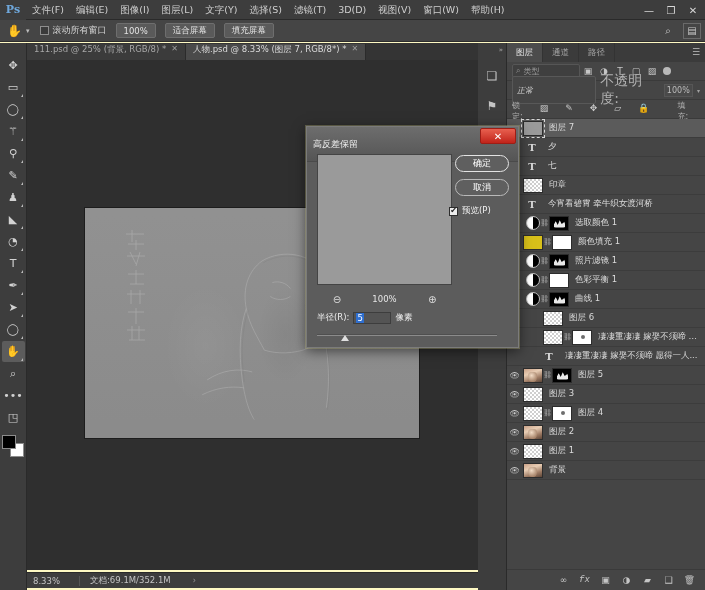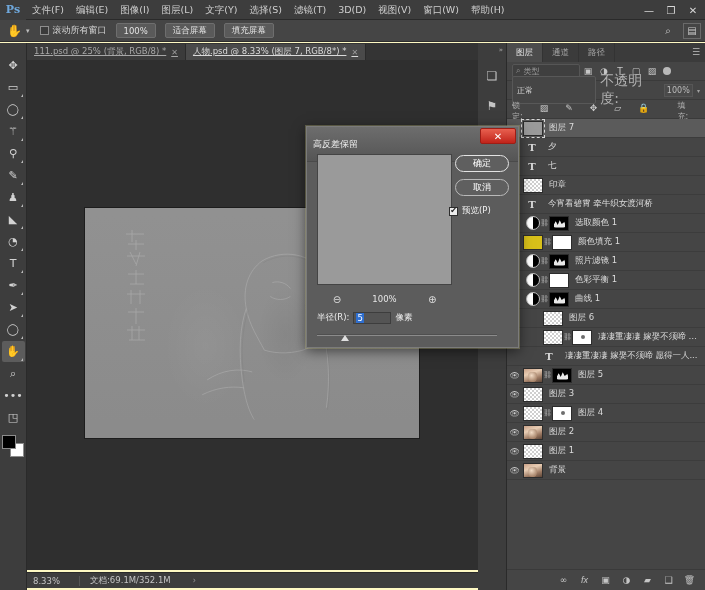--- a/index.html
+++ b/index.html
@@ -58,23 +58,23 @@
   .opt-right .ic { width:18px; height:16px; display:flex; align-items:center; justify-content:center;
     color:#c9c9c9; font-size:10px; }
   .opt-right .ic.boxed { border:1px solid #6a6a6a; }
 
   
   .tabbar {
     position:absolute; left:27px; top:43px; width:451px; height:17px;
     background:#343434; display:flex; align-items:flex-end;
   }
   .doctab {
-    height:16px; padding:0 7px; display:flex; align-items:center; gap:5px;
+    height:16px; padding:0 7px; display:flex; align-items:flex-start; gap:5px;
     font-size:8.5px; color:#a7a7a7; background:#3b3b3b;
-    border-right:1px solid #2b2b2b; white-space:nowrap;text-decoration:underline;
+    border-right:1px solid #2b2b2b; white-space:nowrap;
   }
   .doctab.active { background:#4a4a4a; color:#dadada; }
   .doctab .x { font-size:8px; color:#9a9a9a; }
 
   
   .toolbar {
     position:absolute; left:0; top:43px; width:27px; height:547px;
     background:#3d3d3d; border-right:1px solid #2a2a2a;
     display:flex; flex-direction:column; align-items:center; padding-top:12px;
   }
@@ -166,21 +166,21 @@
     width:16px; height:15px; display:flex; align-items:center; justify-content:center;
     color:#c6c6c6; font-size:9px;
   }
   .lp-filter .toggle { margin-left:3px; width:8px; height:8px; border-radius:50%; background:#b9b9b9; }
   .lp-blend {
     height:19px; display:flex; align-items:center; padding:0 5px; gap:4px;
     border-bottom:1px solid #3a3a3a;
   }
   .lp-blend .mode {
     width:86px; height:28px; background:#454545; border:1px solid #585858; border-radius:2px;
-    display:flex; align-items:center; padding:0 4px; font-size:8px; color:#d6d6d6;
+    display:flex; align-items:center; padding:0 4px; font-size:8px; color:#d6d6d6;font-style:italic;
   }
   .lp-blend .lbl { font-size:14px; color:#b2b2b2; }
   .lp-blend .val {
     width:30px; height:13px; background:#4a4a4a; border:1px solid #565656;
     display:flex; align-items:center; justify-content:center; font-size:8px; color:#bcbcbc;
   }
   .lp-blend .spin { font-size:6px; color:#a0a0a0; }
   .lp-lock {
     height:19px; display:flex; align-items:flex-start; padding:0 5px; gap:17px;
     border-bottom:1px solid #3a3a3a;
@@ -622,21 +622,21 @@
       <div class="layerrow">
         <div class="eye">👁</div>
         <div class="thumb photo"></div>
         <div class="layername">背景</div>
       </div>
 
     </div>
 
     <div class="lp-footer">
       <div class="fi">∞</div>
-      <div class="fi" style="font-style:italic;font-family:Liberation Sans, sans-serif;">fx</div>
+      <div class="fi" style="font-style:italic;font-family:Liberation Mono, monospace;">fx</div>
       <div class="fi">▣</div>
       <div class="fi">◑</div>
       <div class="fi">▰</div>
       <div class="fi">❑</div>
       <div class="fi">🗑</div>
     </div>
   </div>
 
   <div class="dialog">
     <div class="dlg-glow"></div>

